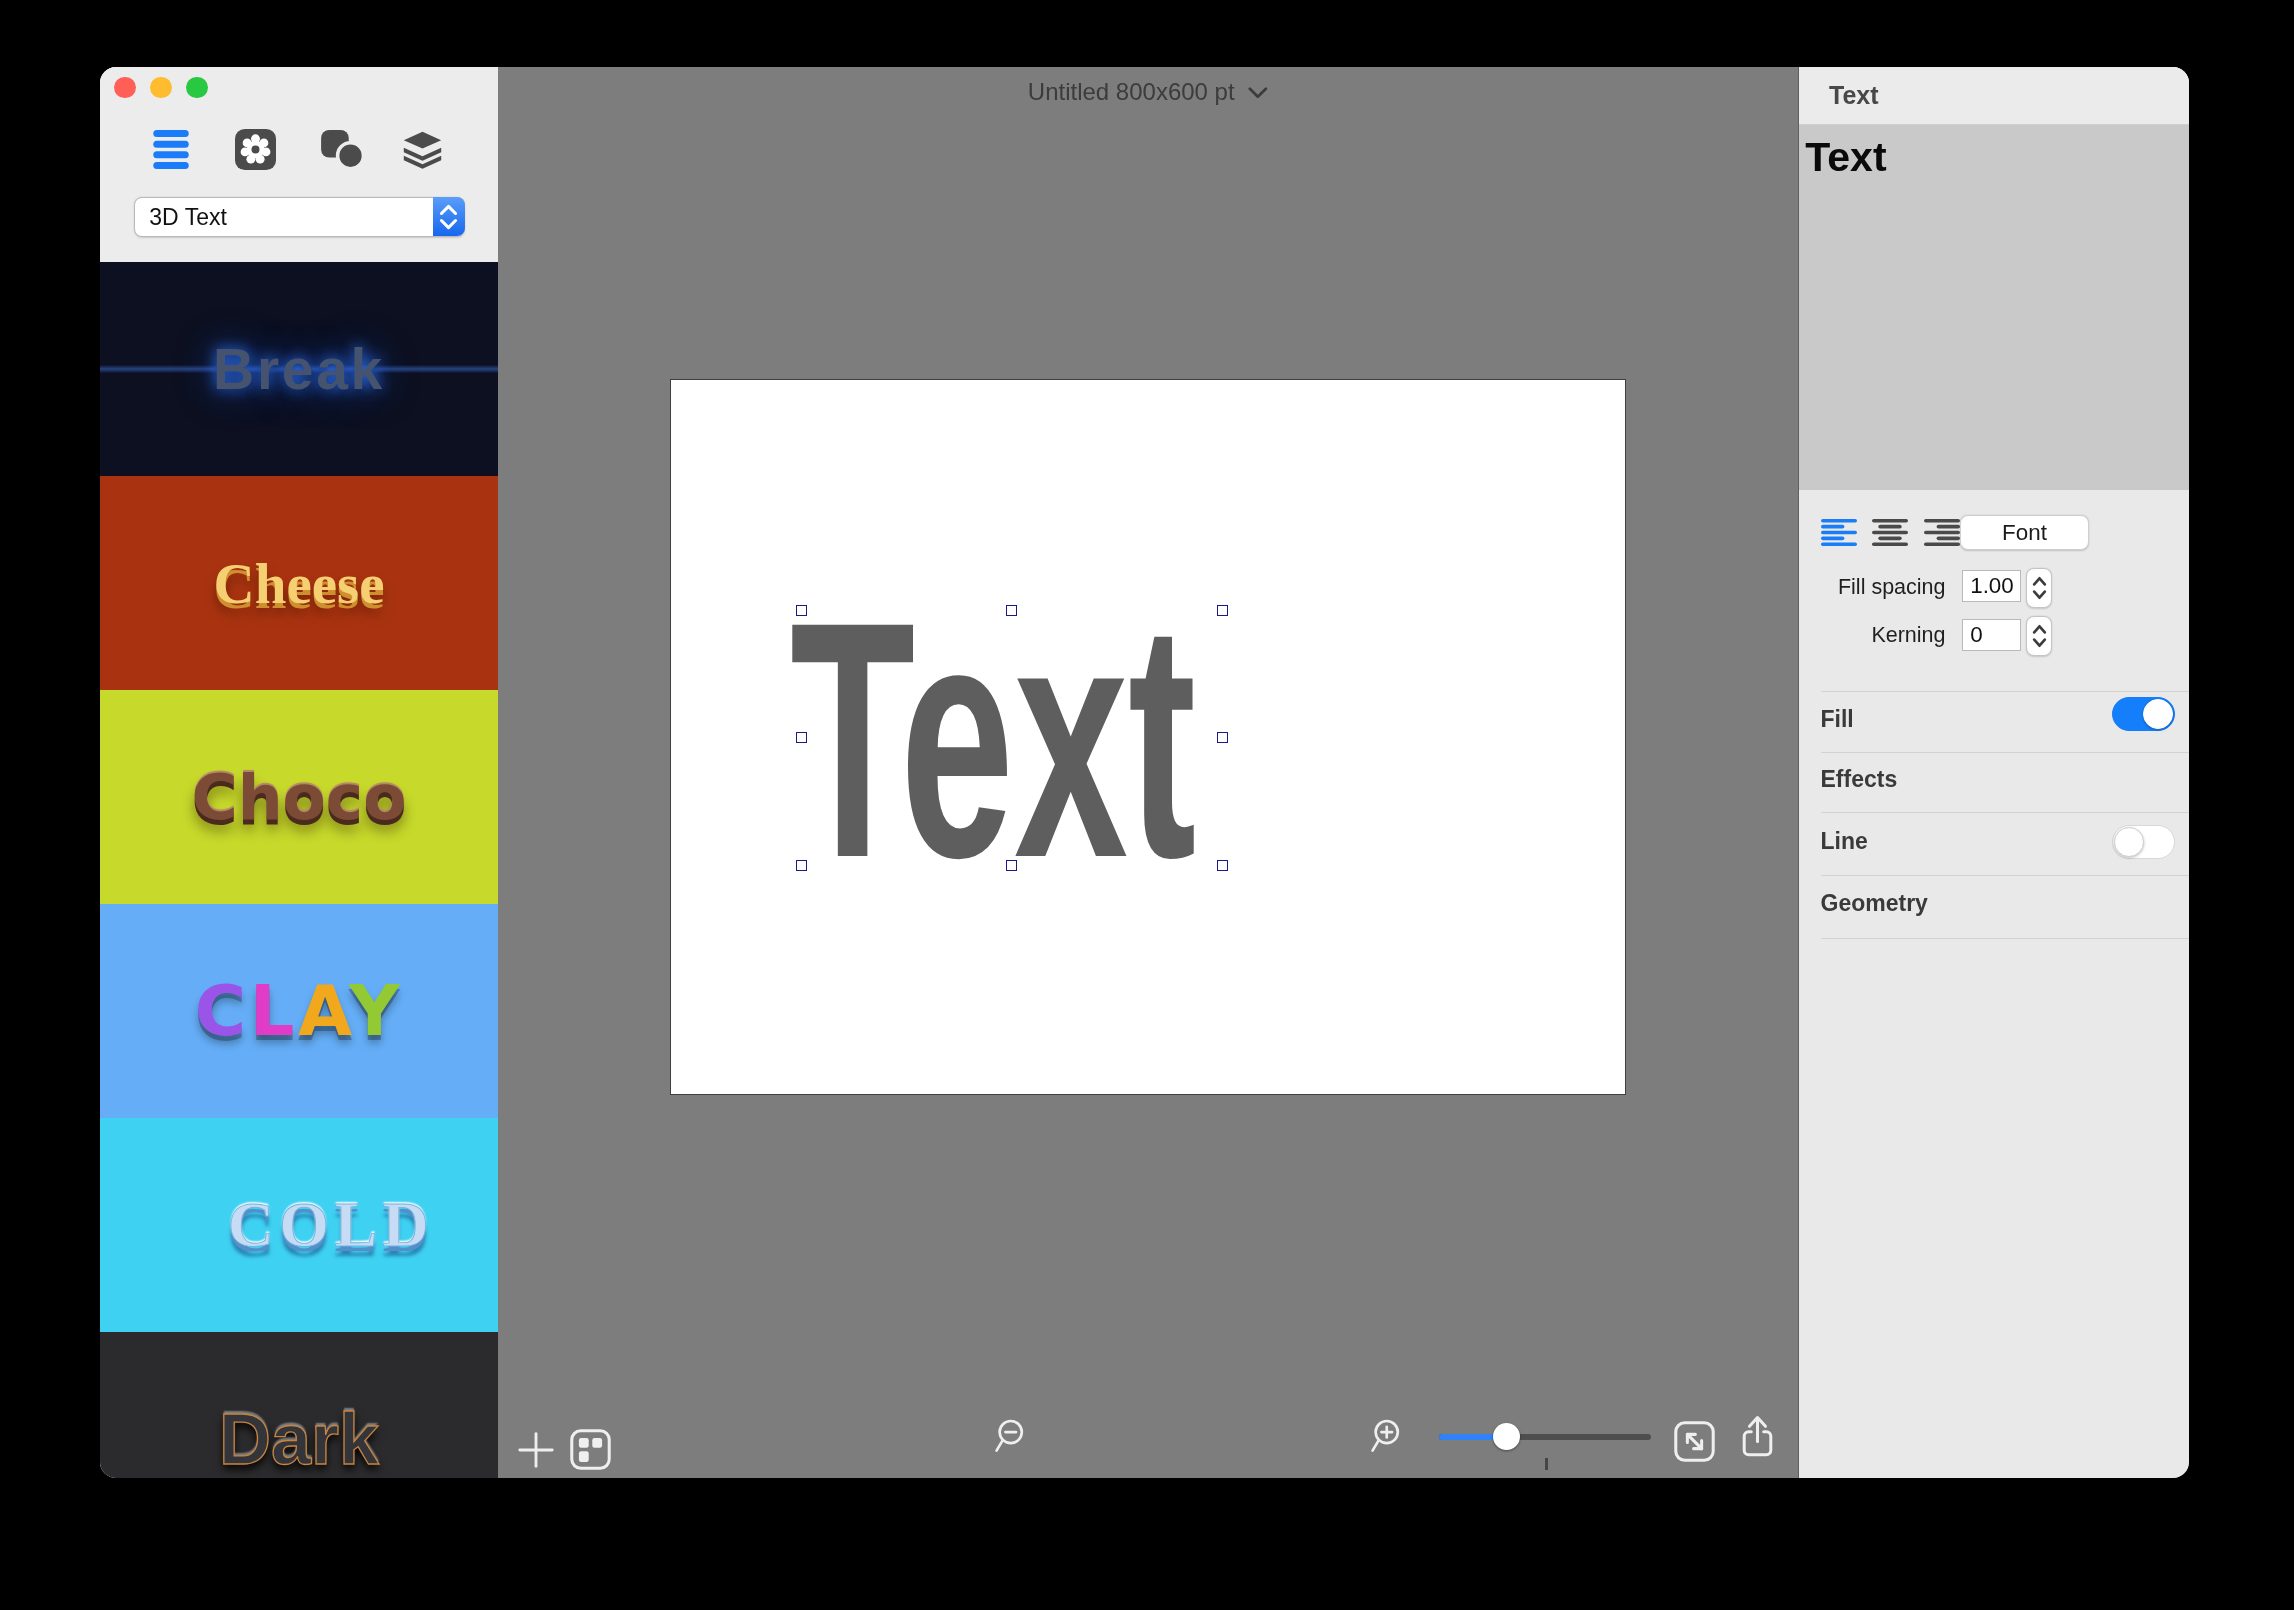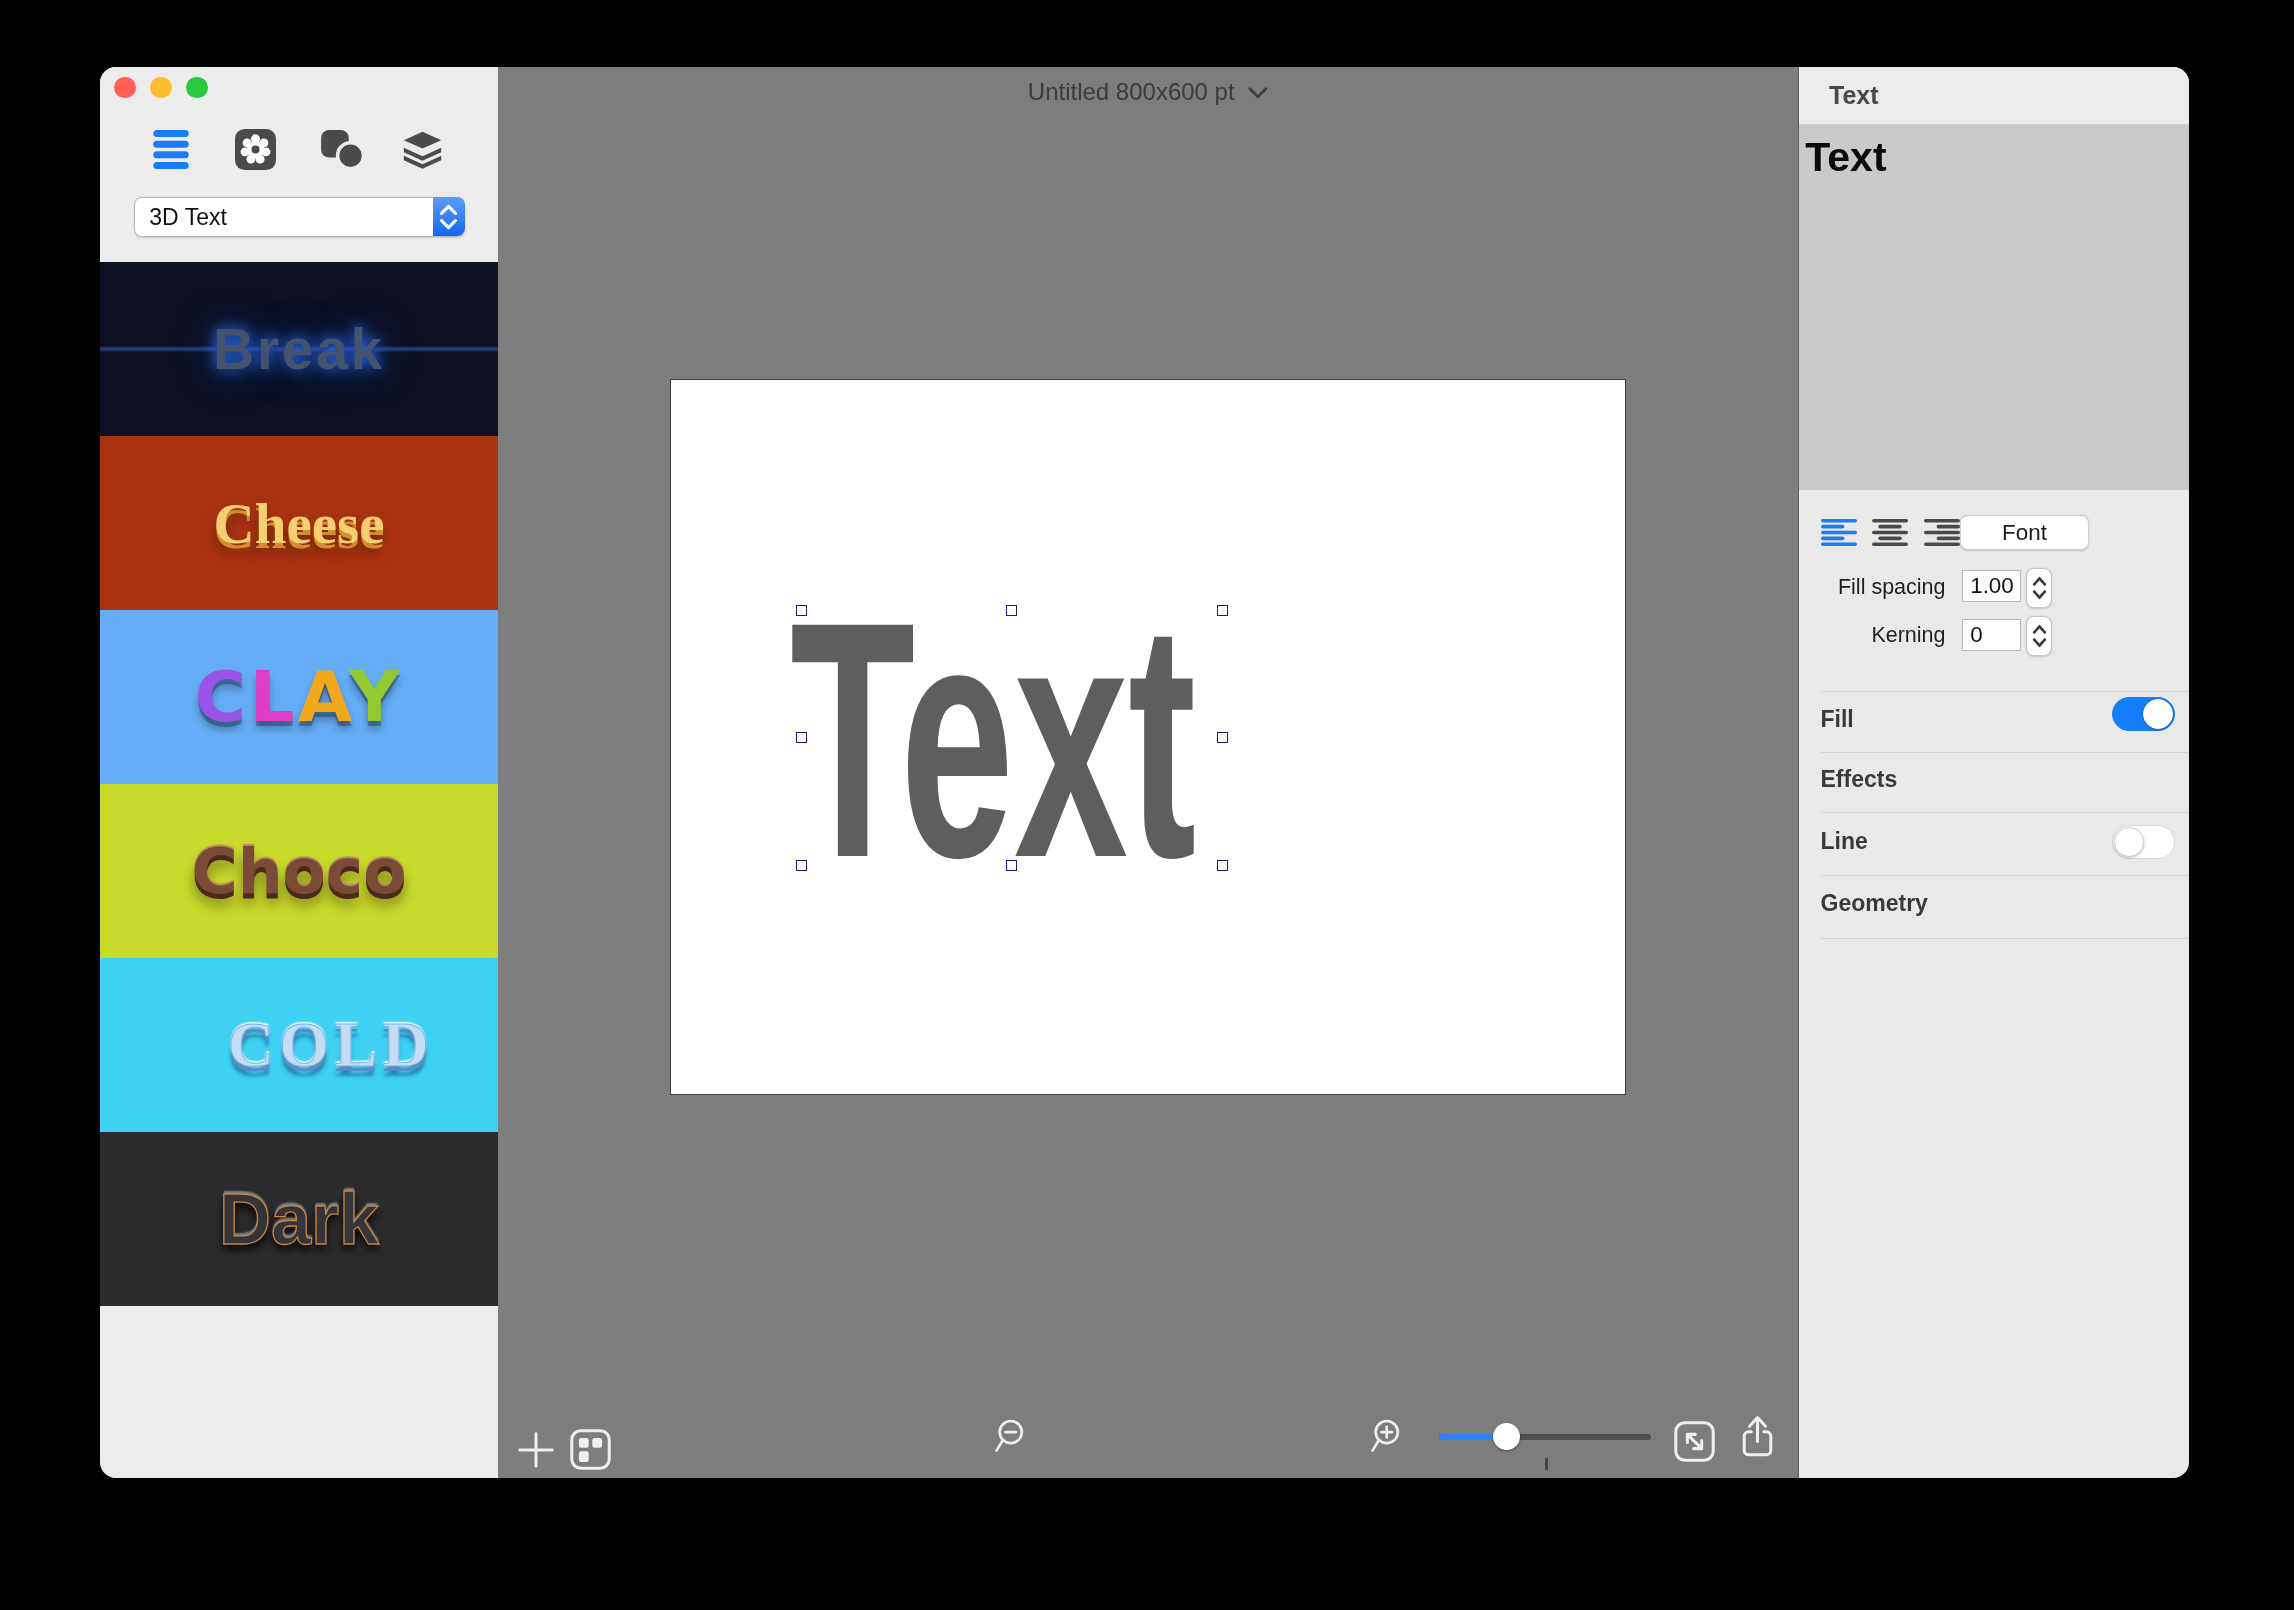--- a/index.html
+++ b/index.html
@@ -16,21 +16,21 @@
   .t-yellow{left:50px;background:#febc2e;}
   .t-green{left:86px;background:#28c840;}
   .tool-ic{position:absolute;top:61px;width:47px;height:43px;display:flex;align-items:center;justify-content:center;}
   .dropdown{position:absolute;left:34px;top:130px;width:329px;height:38px;background:#fff;border:0.9px solid #b9b9b9;
             border-radius:8px;box-shadow:0 0.9px 1.8px rgba(0,0,0,.15);}
   .dropdown .dd-label{position:absolute;left:14.3px;top:0;line-height:38px;font-size:23px;color:#111;}
   .dd-btn{position:absolute;right:-0.9px;top:-0.9px;width:32px;height:39px;border-radius:0 8px 8px 0;
           background:linear-gradient(#5b9df9,#1667ee);display:flex;align-items:center;justify-content:center;}
 
   .styles{position:absolute;left:0;top:195px;width:398px;bottom:0;overflow:hidden;}
-  .thumb{position:relative;width:398px;height:174px;display:flex;align-items:center;justify-content:center;overflow:hidden;}
+  .thumb{position:relative;width:398px;height:214px;display:flex;align-items:center;justify-content:center;overflow:hidden;}
   .thumb span{white-space:nowrap;}
   .style-break span{font-size:57px;font-weight:bold;letter-spacing:2.7px;color:#45536e;
      text-shadow:0 0 14.3px rgba(50,120,255,.95),0 0 36px rgba(30,90,230,.65),0 2.7px 5.4px rgba(0,0,0,.8);}
   .style-break{background-image:linear-gradient(transparent 48%,rgba(70,130,255,.45) 50%,transparent 52%);}
   .style-cartoon span{font-family:"Liberation Serif",serif;font-style:italic;font-weight:bold;font-size:63px;
      color:#ffd763;-webkit-text-stroke:2.2px #b42fc4;
      text-shadow:3.6px 5.4px 0 #9232c0,6.3px 9px 9px rgba(120,30,120,.55);}
   .style-cheese span{font-family:Liberation Serif, serif;font-size:57px;font-weight:bold;color:#f6cf72;
      text-shadow:0 5.4px 0 #cf8f2e,0 9.9px 10.7px rgba(60,20,0,.5);}
   .style-choco span{font-family:"DejaVu Sans",sans-serif;font-size:63px;font-weight:bold;color:#7b4b35;
@@ -147,25 +147,25 @@
      </div>
    </div>
 
    <div class="styles">
      <div class="thumb style-break" style="background-color: rgb(12, 16, 32);">
        <span>Break</span>
           </div>
      <div class="thumb style-cheese" style="background-color: rgb(169, 51, 16);">
        <span>Cheese</span>
           </div>
+     <div class="thumb style-choco" style="background-color: rgb(199, 218, 43);">
+       <span>Choco</span>
+          </div>
      <div class="thumb style-clay" style="background-color: rgb(101, 174, 247);">
        <span><span style="color: rgb(154, 85, 232);">C</span><span style="color: rgb(224, 60, 200);">L</span><span style="color: rgb(242, 168, 29);">A</span><span style="color: rgb(147, 201, 50);">Y</span></span>
-          </div>
-     <div class="thumb style-choco" style="background-color: rgb(199, 218, 43);">
-       <span>Choco</span>
           </div>
      <div class="thumb style-cold" style="background-color: rgb(62, 209, 242); padding-left: 32px;">
        <span>COLD</span>
           </div>
      <div class="thumb style-dark" style="background-color: rgb(43, 42, 44);">
        <span>Dark</span>
           </div>
    </div>
   </div>
 

